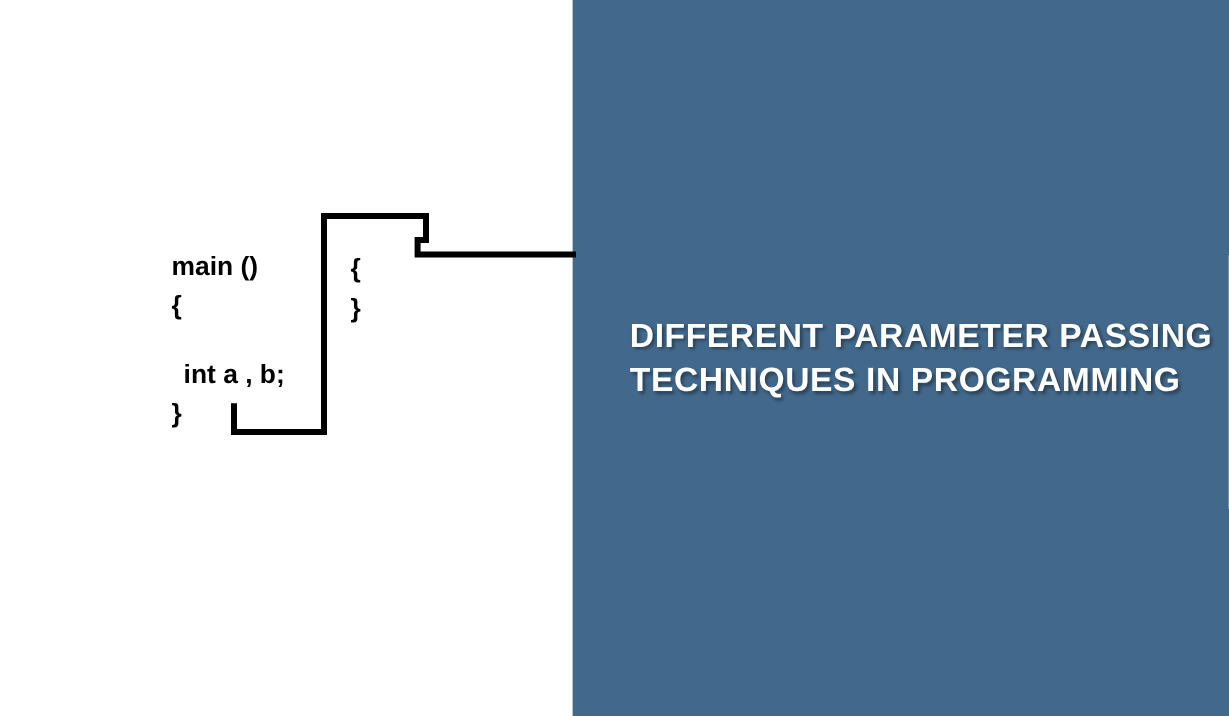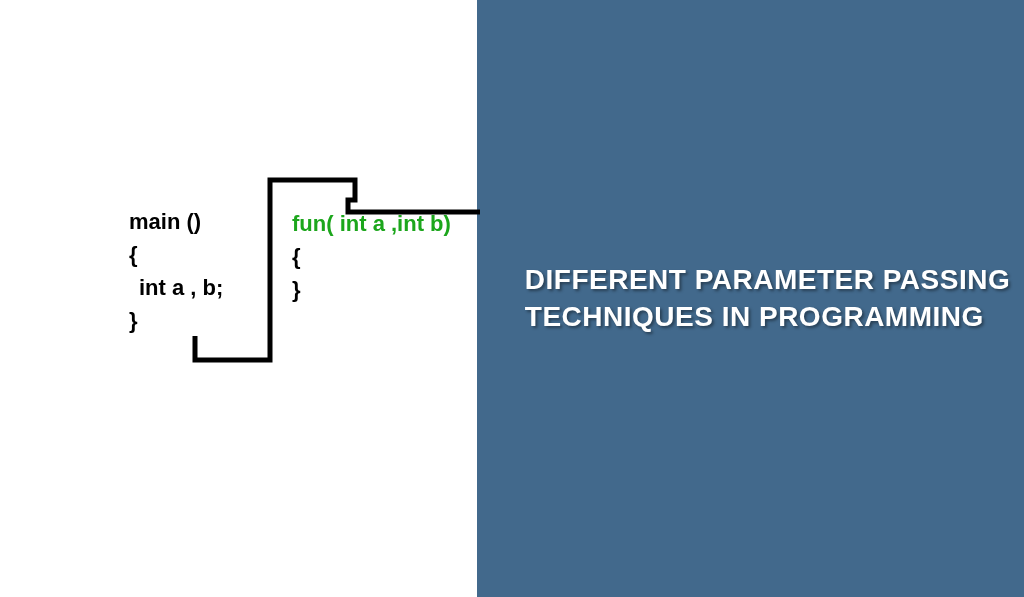--- a/index.html
+++ b/index.html
@@ -2,45 +2,42 @@
 <html><head>
 <meta charset="utf-8">
 <style>
   * { margin: 0; padding: 0; box-sizing: border-box; }
   html, body { width: 1024px; height: 597px; font-family: Arial, Helvetica, sans-serif; overflow: hidden; }
   .container { display: flex; width: 100%; height: 100%; }
   .left-panel { width: 512px; height: 100%; background: #ffffff; position: relative; }
   .right-panel { width: 584px; height: 100%; background: #42698c; display: flex; align-items: center; padding-left: 48px; }
   .title { color: #ffffff; font-size: 28px; font-weight: bold; line-height: 1.3; text-transform: uppercase; text-shadow: 2px 2px 3px rgba(0,0,0,0.4); letter-spacing: 0.5px; }
   .code-block { position: absolute; font-family: Arial, sans-serif; font-weight: bold; font-size: 22px; line-height: 1.5; }
-  .main-block { left: 129px; top: 205px; }
+  .main-block { left: 143px; top: 205px; }
   .fun-block { left: 292px; top: 207px; }
   .black { color: #000000; }
   .green { color: #1ca61c; }
-  .indent { padding-left: 10px; }
+  .indent { padding-left: 10px; margin-top: 24px; }
   svg.connectors { position: absolute; top: 0; left: 0; width: 512px; height: 597px; pointer-events: none; }
 </style>
 </head>
 <body>
 
 <div class="container">
 
   <div class="left-panel">
 
     <div class="code-block main-block">
       <div class="black">main ()</div>
       <div class="black">{</div>
       <div class="black indent">int a , b;</div>
       <div class="black">}</div>
     </div>
 
     <div class="code-block fun-block">
-      <div>
-        <span class="green">fun( </span><span class="green">int a ,int b)</span>
-      </div>
       <div class="black">{</div>
       <div class="black">}</div>
     </div>
 
     <svg class="connectors">
 
       <path d="M 195 336 L 195 360 L 270 360 L 270 180 L 355 180 L 355 200 L 348 200 L 348 212 L 480 212" stroke="#000000" stroke-width="5" fill="none"></path>
     </svg>
 
   </div>

